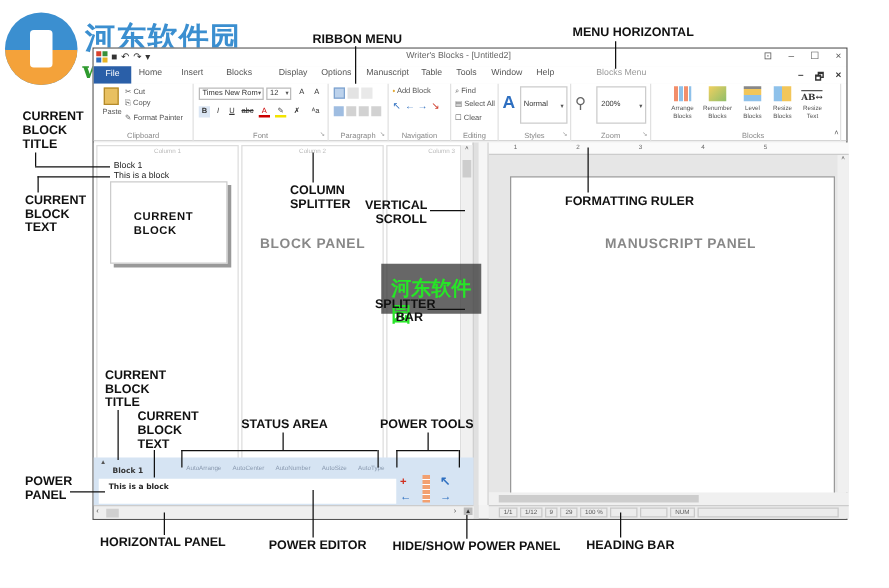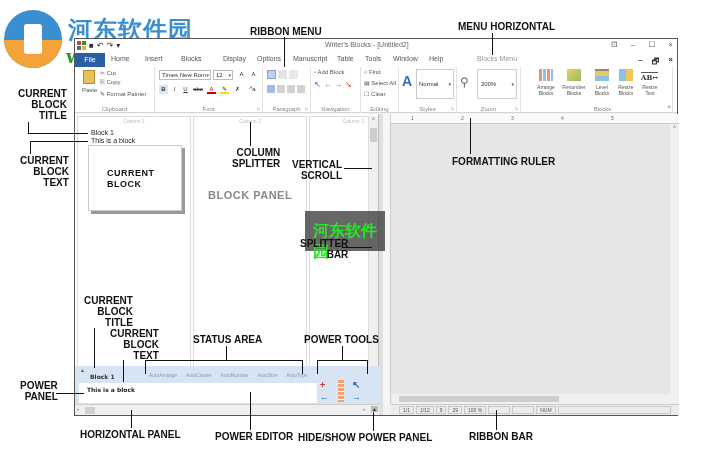--- a/index.html
+++ b/index.html
@@ -1,20 +1,20 @@
 <!DOCTYPE html>
 <html><head>
 <meta charset="utf-8">
 <style>
   * { box-sizing: border-box; margin: 0; padding: 0; }
   html, body { width: 711px; height: 470px; background: #ffffff; overflow: hidden; }
   body { position: relative; font-family: "Liberation Sans", sans-serif; color: #222; }
 
   
-  .ann { position: absolute; font-family: "Liberation Sans", sans-serif; font-weight: bold; font-size: 10px; line-height: 11px; color: #111; white-space: pre; text-align: right; }
+  .ann { position: absolute; font-family: "Liberation Sans", sans-serif; font-weight: bold; font-size: 10px; line-height: 11px; color: #111; white-space: pre; }
   .vline { position: absolute; width: 1px; background: #111; }
   .hline { position: absolute; height: 1px; background: #111; }
 
   
   .wm-logo { position: absolute; left: 4px; top: 10px; width: 58px; height: 58px; border-radius: 50%; background: #3b8fd0; overflow: hidden; }
   .wm-logo .o { position: absolute; left: 0; top: 30px; width: 58px; height: 28px; background: #f4a23a; }
   .wm-logo .h { position: absolute; left: 20px; top: 14px; width: 18px; height: 30px; background: #fff; border-radius: 3px; }
   .wm-title { position: absolute; left: 68px; top: 14px; font-size: 24px; font-weight: bold; color: #3b8fd0; font-family: "DejaVu Sans", sans-serif; letter-spacing: 1px; }
   .wm-url { position: absolute; left: 66px; top: 46px; font-size: 18px; font-weight: bold; color: #2e9a2e; font-family: "DejaVu Serif", serif; }
 
@@ -290,20 +290,23 @@
   <div class="splitter"></div>
   <div class="vruler"></div>
   <div class="hruler">
     <span class="rtext" style="left:20px;top:1px;font-size:5px;color:#666">1</span>
     <span class="rtext" style="left:70px;top:1px;font-size:5px;color:#666">2</span>
     <span class="rtext" style="left:120px;top:1px;font-size:5px;color:#666">3</span>
     <span class="rtext" style="left:170px;top:1px;font-size:5px;color:#666">4</span>
     <span class="rtext" style="left:220px;top:1px;font-size:5px;color:#666">5</span>
   </div>
   <div class="ms">
+    <div class="page">
+      <div class="bigtext" style="left:75px;top:47px">MANUSCRIPT PANEL</div>
+    </div>
     <div class="msvs">
       <div style="font-size:5px;text-align:center;color:#555">˄</div>
     </div>
   </div>
   <div class="mshs">
       <div class="thumb"></div>
     </div>
   <div class="statusbar">
     <div class="cell">1/1</div>
     <div class="cell">1/12</div>
@@ -369,16 +372,16 @@
 <div class="vline" style="left:317px;top:360px;height:14px"></div>
 <div class="vline" style="left:367px;top:360px;height:14px"></div>
 
 <div class="ann" style="left:20px;top:380px">POWER
 PANEL</div>
 <div class="hline" style="left:56px;top:393px;width:28px"></div>
 <div class="ann" style="left:80px;top:429px">HORIZONTAL PANEL</div>
 <div class="vline" style="left:131px;top:410px;height:18px"></div>
 <div class="ann" style="left:215px;top:431px">POWER EDITOR</div>
 <div class="vline" style="left:250px;top:392px;height:38px"></div>
-<div class="ann" style="left:298px;top:432px">HIDE/SHOW POWER PANEL</div>
+<div class="ann" style="left:314px;top:432px">HIDE/SHOW POWER PANEL</div>
 <div class="vline" style="left:373px;top:412px;height:19px"></div>
-<div class="ann" style="left:469px;top:431px">RIBBON BAR</div>
+<div class="ann" style="left:469px;top:431px">HEADING BAR</div>
 <div class="vline" style="left:496px;top:410px;height:20px"></div>
 
 </body></html>

